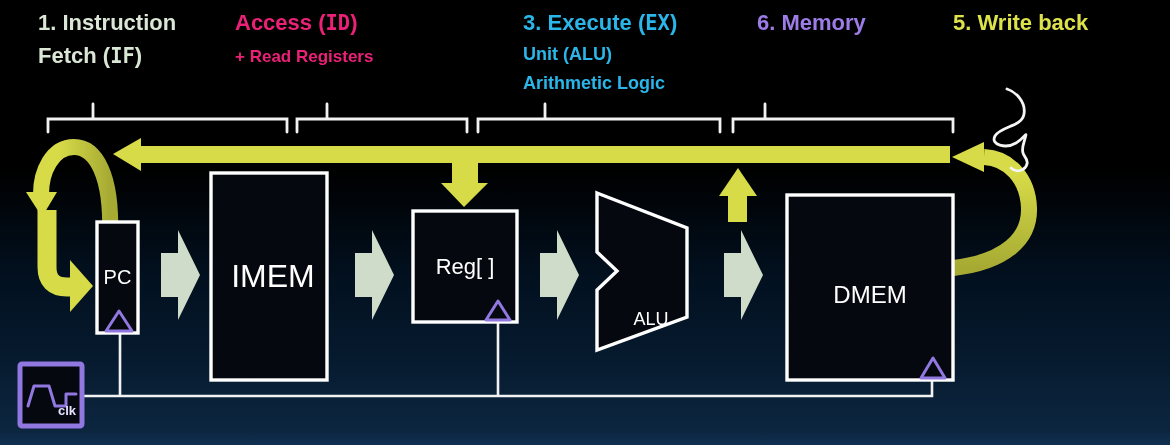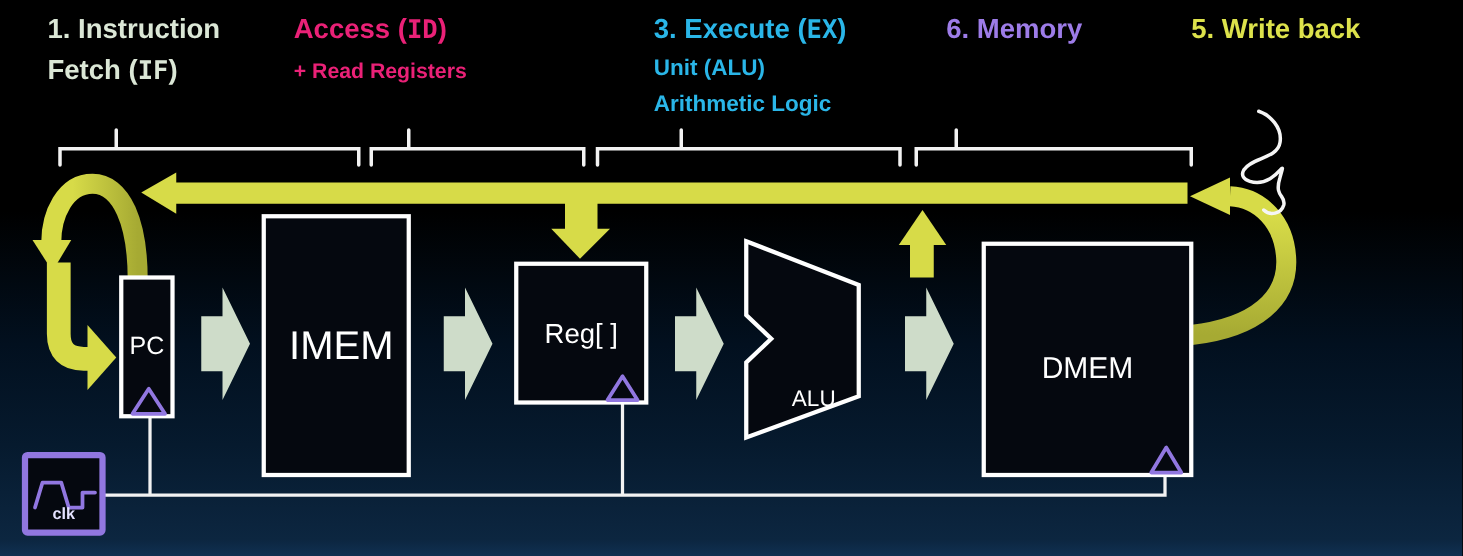--- a/index.html
+++ b/index.html
@@ -22,21 +22,21 @@
   .s5{left:953px;top:6px;color:var(--stage_wb);}
   .box-label{
     position:absolute;display:flex;align-items:center;justify-content:center;
     color:var(--box_text);font-weight:normal;white-space:nowrap;
   }
   .lbl-pc{left:97px;top:222px;width:41px;height:111px;font-size:20px;}
   .lbl-imem{left:211px;top:173px;width:124px;height:207px;font-size:32px;}
   .lbl-reg{left:413px;top:211px;width:104px;height:111px;font-size:22px;text-align:center;}
   .lbl-alu{left:622px;top:258px;width:58px;height:28px;font-size:18px;margin-top:47px;}
   .lbl-dmem{left:787px;top:195px;width:166px;height:200px;font-size:24px;}
-  .lbl-clk{left:30px;top:401px;width:42px;height:18px;font-size:13px;color:#e4e2ff;font-weight:bold;text-align:center;}
+  .lbl-clk{left:46px;top:401px;width:42px;height:18px;font-size:13px;color:#e4e2ff;font-weight:bold;text-align:center;}
   
   .wire{stroke:var(--wire);stroke-width:2.6;fill:none;}
   .brace{stroke:var(--wire);stroke-width:2.8;fill:none;stroke-linecap:round;}
   .whitebox{stroke:var(--box_border);stroke-width:3.4;fill:#05080f;}
   .greenarrow{fill:var(--green_arrow);}
   .ybright{fill:var(--yellow_arrow);}
   .ystroke{stroke:var(--yellow_arrow);fill:none;}
   .ptri{stroke:var(--purple);stroke-width:3;fill:#05080f;stroke-linejoin:round;}
   .clkbox{stroke:var(--purple);stroke-width:5;fill:#05080f;}
   .clkwave{stroke:var(--purple);stroke-width:3;fill:none;stroke-linejoin:round;stroke-linecap:round;}

